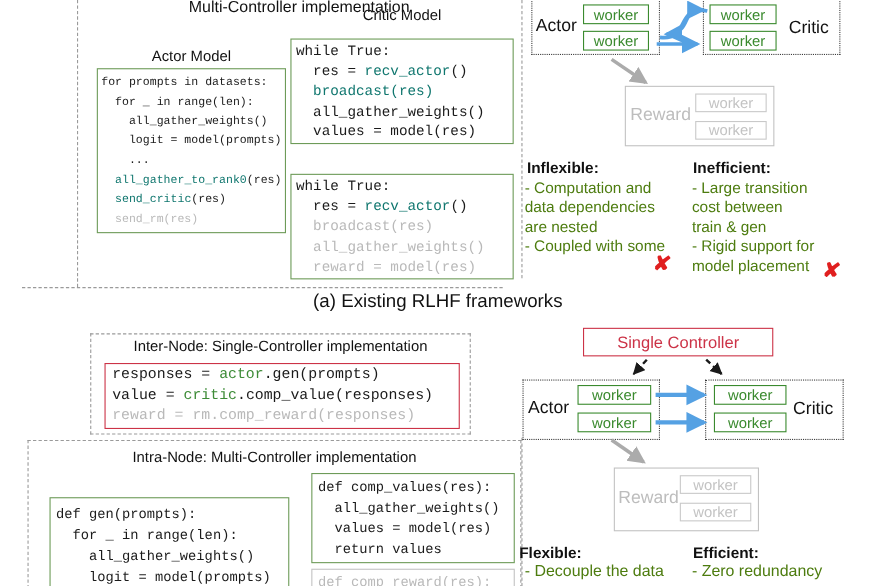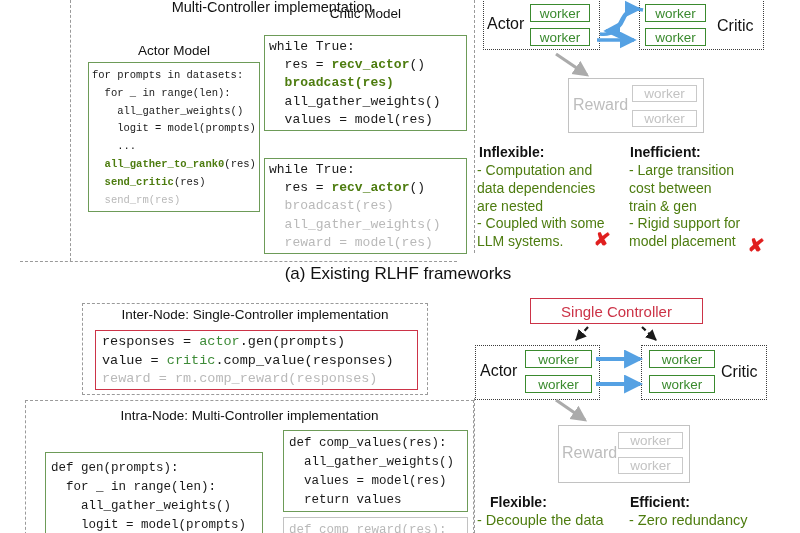--- a/index.html
+++ b/index.html
@@ -7,21 +7,21 @@
          font-family:"Liberation Sans",sans-serif;color:#111;}
   .abs{position:absolute;box-sizing:border-box;}
   .dashv{border-left:1.5px dashed #9a9a9a;}
   .dashh{border-top:1.5px dashed #9a9a9a;}
   .dashbox{border:1.3px dashed #9a9a9a;}
   .dotbox{border:1.6px dotted #3c3c3c;}
   .codebox{border:1.5px solid #6d9b58;background:#fff;font-family:"Liberation Mono","DejaVu Sans Mono",monospace;
            white-space:pre;overflow:hidden;}
   .codebox .cl{white-space:pre;}
   .t-k{color:#1a1a1a;}
-  .t-b{color:#4d7c0f;font-weight:bold;}
+  .t-b{color:#0f766e;}
   .t-g{color:#3d8b37;}
   .t-x{color:#b9b9b9;}
   .graybox{border:1.4px solid #c2c2c2;}
   .redbox{border:1.6px solid #cc3347;}
   .lbl{text-align:center;font-size:13.5px;color:#111;}
   .title{text-align:center;font-size:14.5px;color:#111;}
   .worker{border:1.7px solid #3a8a2e;color:#3a8a2e;background:#fff;display:flex;align-items:center;
           justify-content:center;font-weight:400;font-size:13.5px;}
   .worker.gray{border-color:#c9c9c9;color:#c3c3c3;}
   .bigname{font-size:16px;color:#111;}
@@ -67,21 +67,20 @@
   <div class="abs grayname" style="left:573px;top:96px;">Reward</div>
   <div class="abs worker gray" style="left:632px;top:85px;width:65px;height:17px;">worker</div>
   <div class="abs worker gray" style="left:632px;top:110px;width:65px;height:17px;">worker</div>
 
   <div class="abs prose-h" style="left:479px;top:144px;">Inflexible:</div>
   <div class="abs prose" style="left:477px;top:162px;width:152px;">
       <div>- Computation and</div>
       <div>data dependencies</div>
       <div>are nested</div>
       <div>- Coupled with some</div>
-      <div>LLM systems.</div>
     </div>
   <span class="abs cross" style="left:594px;top:228px;">✘</span>
 
   <div class="abs prose-h" style="left:630px;top:144px;">Inefficient:</div>
   <div class="abs prose" style="left:629px;top:162px;width:140px;">
       <div>- Large transition</div>
       <div>cost between</div>
       <div>train &amp; gen</div>
       <div>- Rigid support for</div>
       <div>model placement</div>
@@ -110,21 +109,21 @@
   <div class="abs dotbox" style="left:641px;top:345px;width:126px;height:55px;"></div>
   <div class="abs worker" style="left:649px;top:350px;width:66px;height:18px;">worker</div>
   <div class="abs worker" style="left:649px;top:375px;width:66px;height:18px;">worker</div>
   <div class="abs bigname" style="left:721px;top:363px;">Critic</div>
 
   <div class="abs graybox" style="left:558px;top:425px;width:132px;height:58px;"></div>
   <div class="abs grayname" style="left:562px;top:444px;">Reward</div>
   <div class="abs worker gray" style="left:618px;top:432px;width:65px;height:17px;">worker</div>
   <div class="abs worker gray" style="left:618px;top:457px;width:65px;height:17px;">worker</div>
 
-  <div class="abs prose-h" style="left:490px;top:494px;">Flexible:</div>
+  <div class="abs prose-h" style="left:472px;top:494px;">Flexible:</div>
   <div class="abs prose" style="left:477px;top:512px;width:150px;font-size:14.5px;">
       <div>- Decouple the data</div>
     </div>
   <div class="abs prose-h" style="left:630px;top:494px;">Efficient:</div>
   <div class="abs prose" style="left:629px;top:512px;width:150px;font-size:14.5px;">
       <div>- Zero redundancy</div>
     </div>
 
   <svg class="abs" style="left:0;top:0;" width="800" height="533" viewBox="0 0 800 533">
     <defs>

